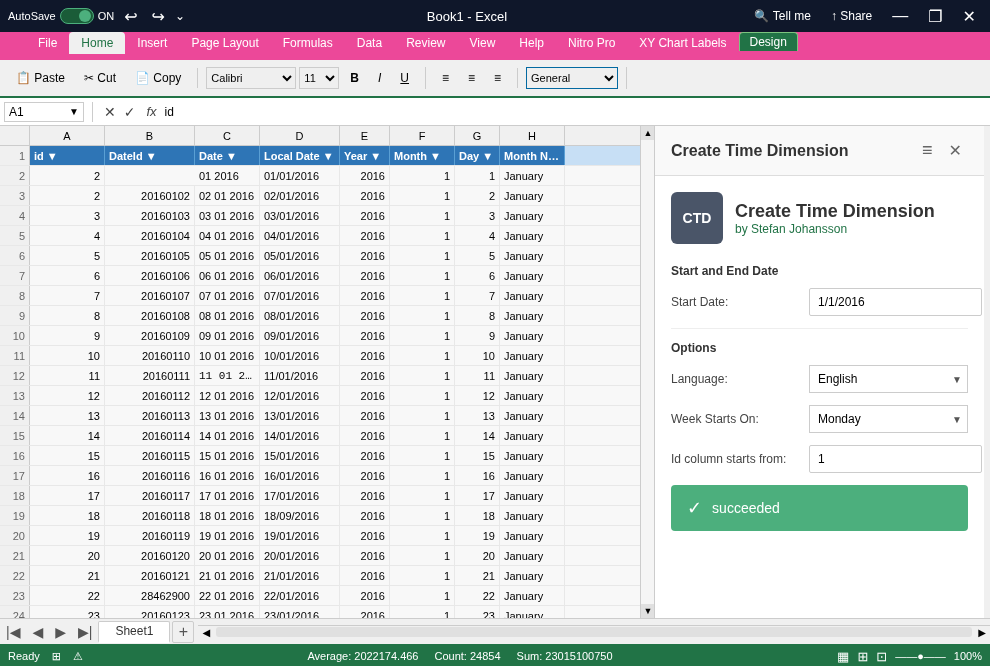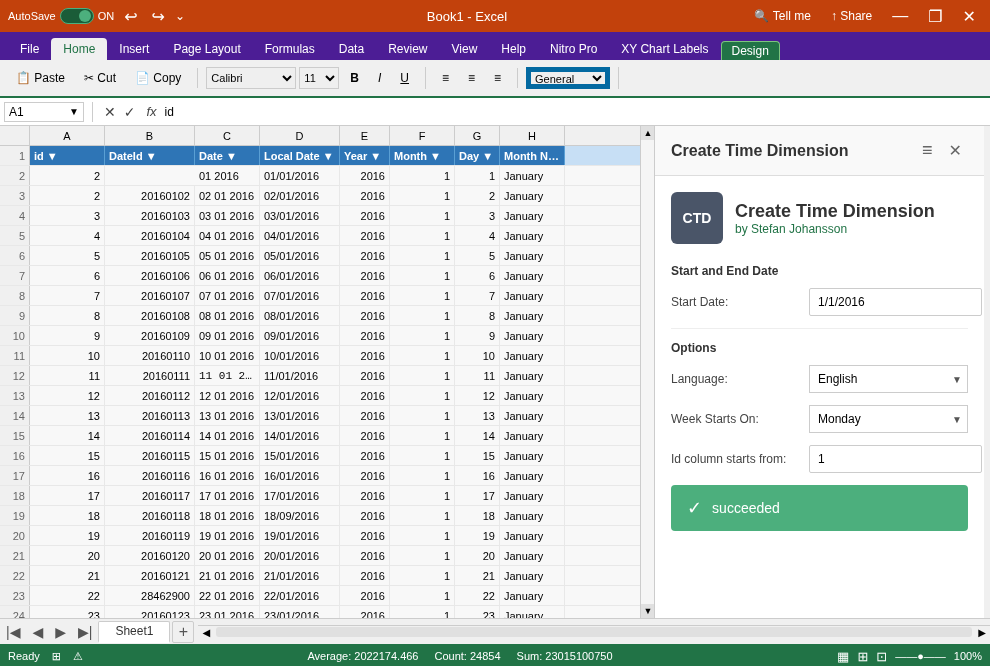--- a/index.html
+++ b/index.html
@@ -1,41 +1,41 @@
 <!DOCTYPE html>
 <html><head>
   <meta charset="utf-8">
   <style>
     * { box-sizing: border-box; margin: 0; padding: 0; }
     body { font-family: 'Segoe UI', Arial, sans-serif; font-size: 12px; background: #f0f0f0; overflow: hidden; width: 990px; height: 666px; }
 
     
     .title-bar {
-      background: #c2410c;
+      background: #0f172a;
       color: white;
       height: 32px;
       display: flex;
       align-items: center;
       justify-content: space-between;
       padding: 0 8px;
     }
     .title-bar-left { display: flex; align-items: center; gap: 6px; }
     .title-bar-center { font-size: 13px; font-weight: 400; }
     .title-bar-right { display: flex; align-items: center; gap: 8px; }
     .tb-btn { color: white; font-size: 16px; cursor: pointer; padding: 0 6px; }
     .autosave-area { display: flex; align-items: center; gap: 4px; font-size: 11px; }
     .autosave-toggle { background: #1a5c38; border: 1px solid #4caf7d; border-radius: 10px; width: 34px; height: 16px; display: flex; align-items: center; padding: 0 2px; }
     .autosave-knob { width: 12px; height: 12px; border-radius: 50%; background: #4caf7d; margin-left: auto; }
 
     
     .ribbon-tabs {
-      background: #4c1d95;
-      display: flex;
-      align-items: flex-end;
-      padding: 0 8px;
+      background: #ec4899;
+      display: flex;
+      align-items: flex-start;
+      padding: 0 26px;
       height: 28px;
     }
     .ribbon-tab {
       color: white;
       font-size: 12px;
       padding: 4px 12px;
       cursor: pointer;
       border-radius: 4px 4px 0 0;
     }
     .ribbon-tab.active {
@@ -370,21 +370,21 @@
     <button class="ribbon-btn" style="font-weight:bold;">B</button>
     <button class="ribbon-btn" style="font-style:italic;">I</button>
     <button class="ribbon-btn" style="text-decoration:underline;">U</button>
   </div>
   <div class="ribbon-group">
     <button class="ribbon-btn">≡</button>
     <button class="ribbon-btn">≡</button>
     <button class="ribbon-btn">≡</button>
   </div>
   <div class="ribbon-group">
-    <select style="height:22px;font-size:11px;border:5px solid #0369a1;width:84px;">
+    <select style="height:22px;font-size:11px;border:1px solid #0369a1;width:92px;">
       <option>General</option>
     </select>
   </div>
 </div>
 
 <div class="formula-bar">
   <div class="name-box">
     <span>A1</span>
     <span style="font-size:10px;margin-left:auto;">▼</span>
   </div>

